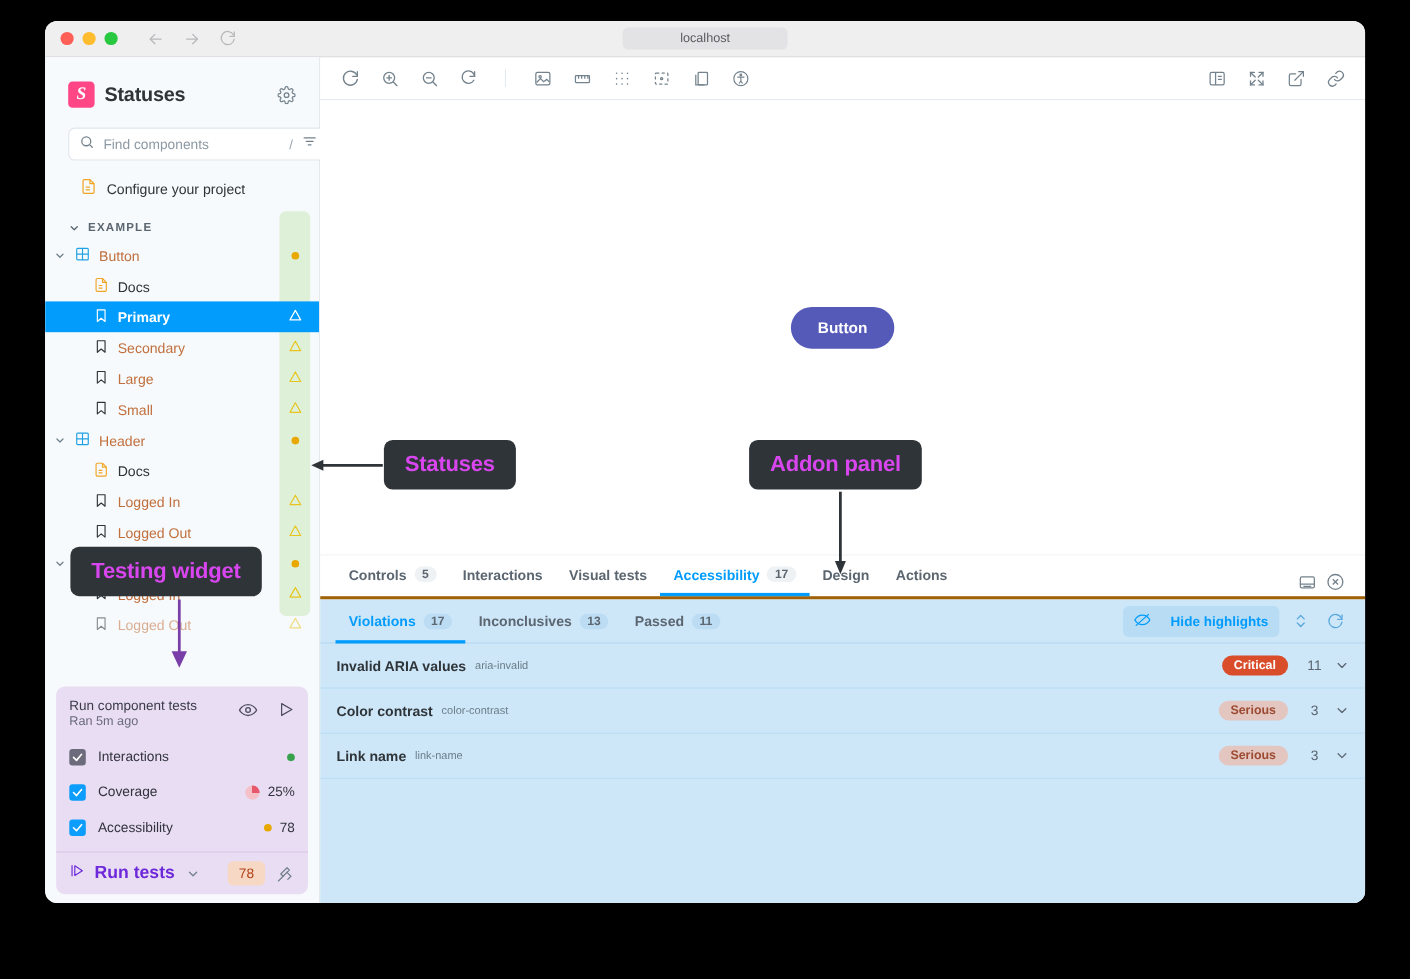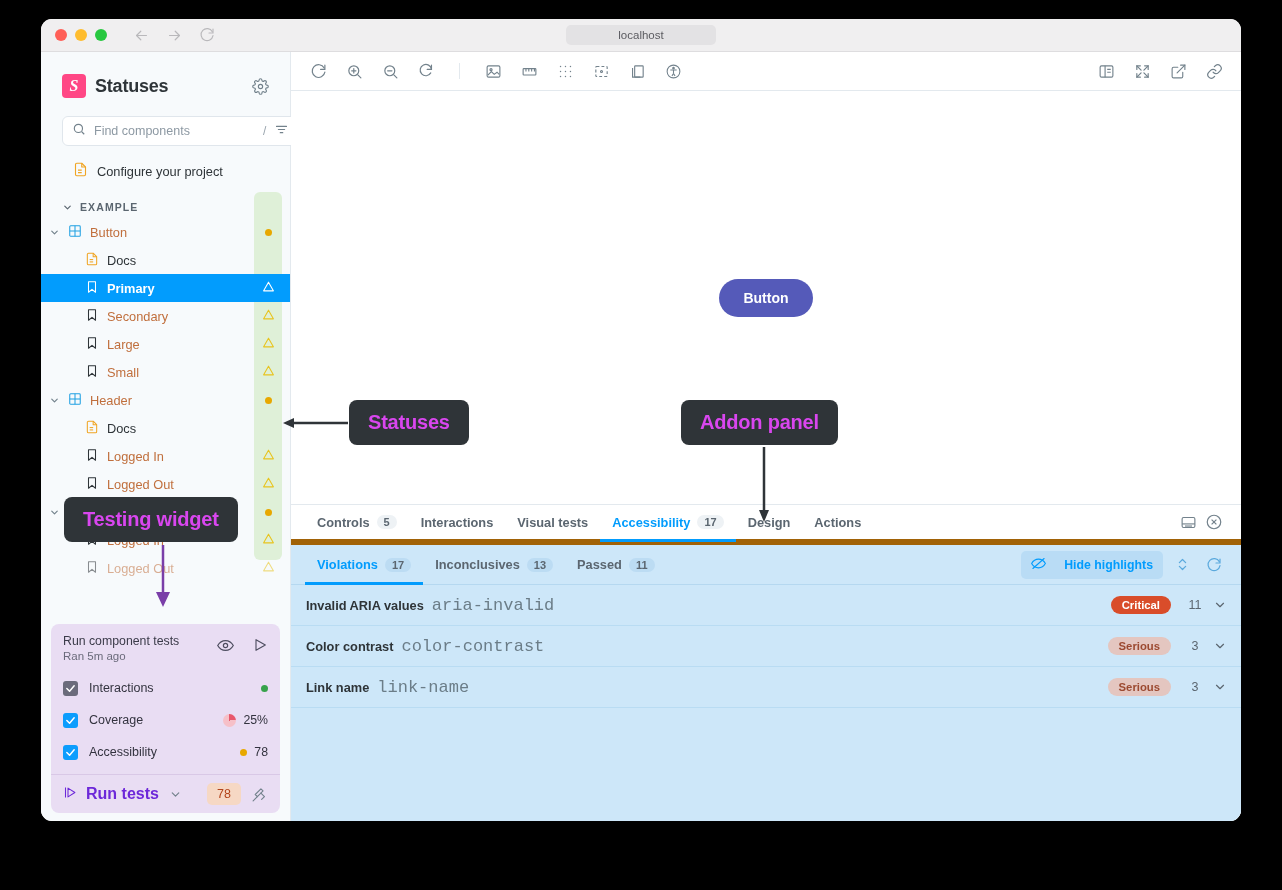--- a/index.html
+++ b/index.html
@@ -196,22 +196,22 @@
     background: #555ab9; color: #fff;
     border: none; border-radius: 24px;
     padding: 11px 24px; font-size: 14px; font-weight: 700;
     cursor: pointer; font-family: "Liberation Sans", sans-serif;
   }
 
   
   .addon { flex: none; border-top: 1px solid #e3e9ee; display: flex; flex-direction: column; height: 317px; }
   .addon-tabs {
     height: 40px; flex: none;
-    display: flex; align-items: center; padding: 0 14px;
-    border-bottom: 6px solid #a16207; background: #fff;
+    display: flex; align-items: flex-end; padding: 0 14px;
+    border-bottom: 3px solid #a16207; background: #fff;
   }
   .atab {
     display: flex; align-items: center; gap: 7px;
     font-size: 12.8px; color: #5b6670; font-weight: 700;
     padding: 0 12px; height: 40px; cursor: pointer; position: relative;
   }
   .atab.active { color: #029cfd; }
   .atab.active::after {
     content: ''; position: absolute; left: 0; right: 0; bottom: 0; height: 3px; background: #029cfd;
   }
@@ -242,21 +242,21 @@
     padding: 5px 10px; border-radius: 5px; cursor: pointer;
   }
   .a11y-icon { width: 26px; height: 26px; display: flex; align-items: center; justify-content: center; color: #5aa9dd; cursor: pointer; margin-left: 6px; }
 
   .vlist { flex: 1; overflow: hidden; }
   .vrow {
     height: 41px; display: flex; align-items: center;
     padding: 0 14px 0 15px; border-bottom: 1px solid #b9dcf3; cursor: pointer;
   }
   .vname { font-size: 12.8px; font-weight: 700; color: #2e3438; }
-  .vid { font-size: 17px; color: #6b7d88; font-family: Liberation Mono, monospace; margin-left: 8px; }
+  .vid { font-size: 10px; color: #6b7d88; font-family: Liberation Sans, sans-serif; margin-left: 8px; }
   .vrow .spacer { flex: 1; }
   .sev { font-size: 11.3px; font-weight: 700; border-radius: 10px; padding: 3px 11px; }
   .sev.critical { background: #d94d2a; color: #fff; }
   .sev.serious { background: #e4c6c0; color: #9c4a31; }
   .vcount { font-size: 12.5px; color: #5b6670; width: 28px; text-align: center; margin-left: 10px; }
   .vchev { color: #5b6670; display: flex; margin-left: 4px; }
 
   
   .callout {
     position: absolute; background: #2f3438; color: #d946ef;

